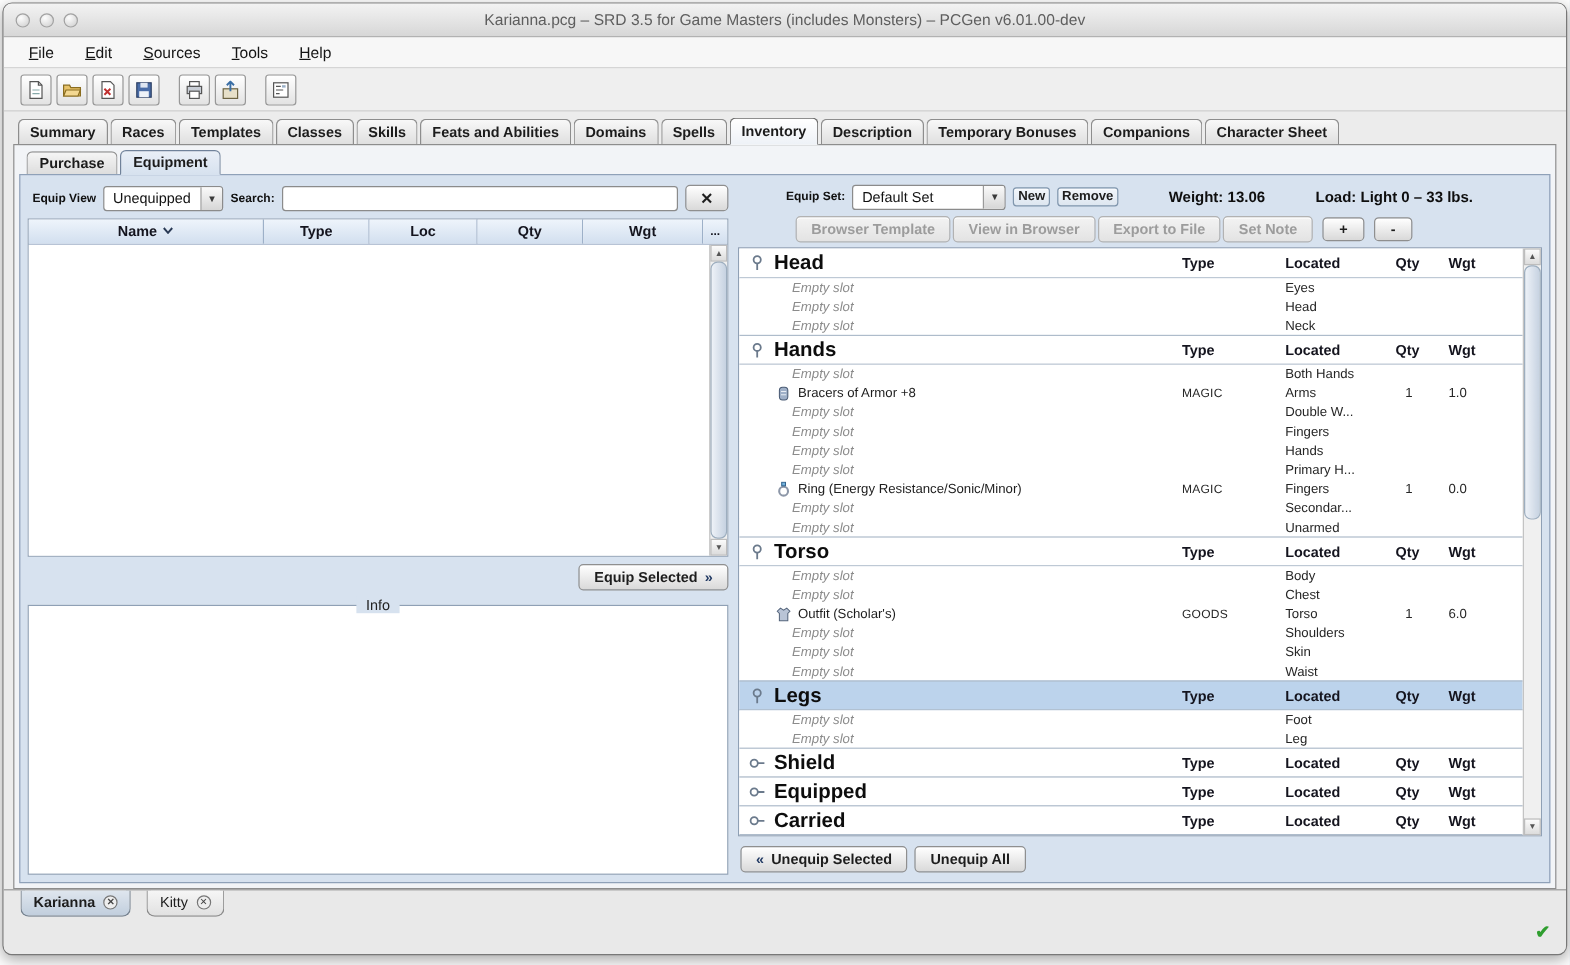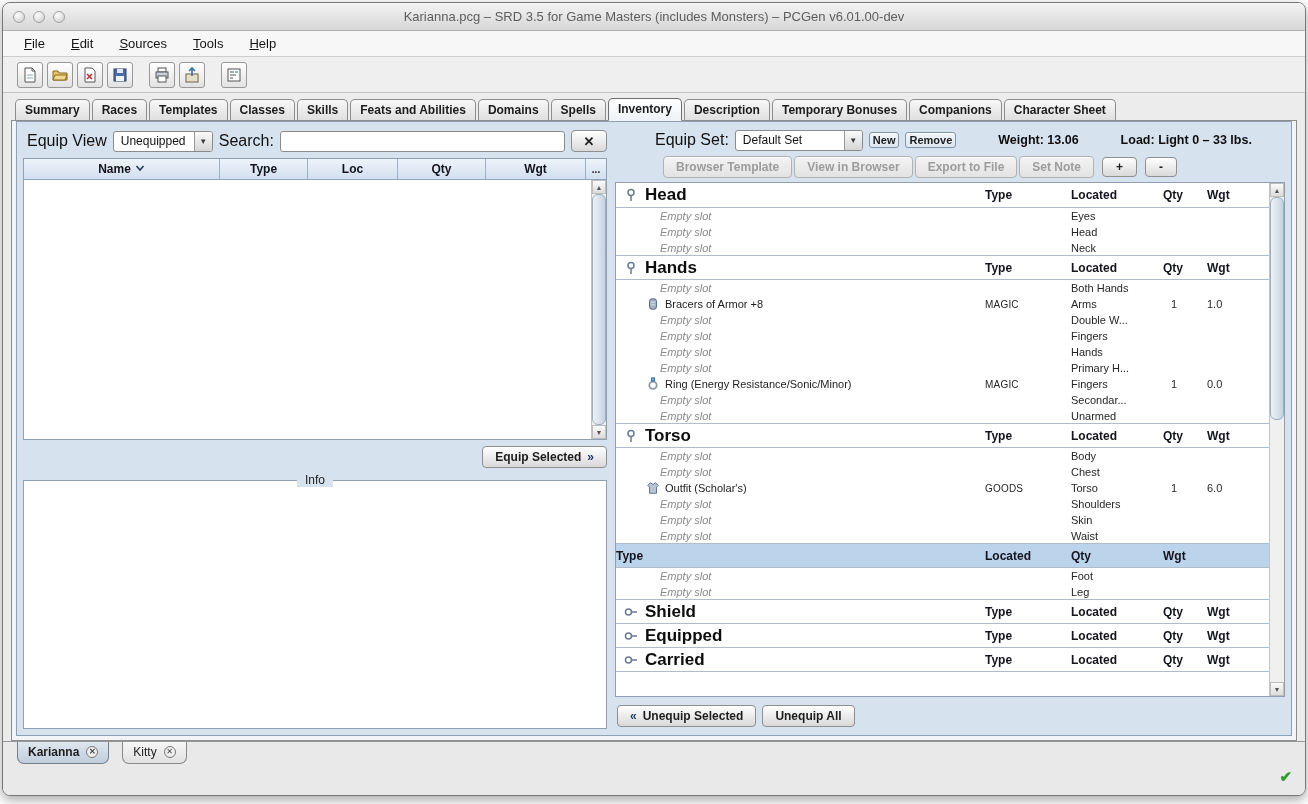--- a/index.html
+++ b/index.html
@@ -42,21 +42,21 @@
   .subtab{font-size:12px;font-weight:bold;color:#1c1c1c;padding:2px 10px 3px;
     border:1px solid #8d8d8d;border-bottom:none;border-radius:5px 5px 0 0;
     background:linear-gradient(#f5f5f5,#dcdcdc);margin-bottom:-1px;}
   .subtab.active{background:linear-gradient(#e9eff7,#d7e2ef);border-color:#70829a;
     border-bottom:1px solid #d7e2ef;z-index:2;}
   .equip-pane{flex:1 1 auto;min-height:0;margin:0 4px 4px;border:1px solid #8fa1b8;
     background:#d7e2ef;display:flex;gap:8px;padding:6px;}
   
   .left-col{width:584px;display:flex;flex-direction:column;min-height:0;}
   .controls-row{height:26px;display:flex;align-items:center;gap:6px;padding-left:4px;flex:0 0 auto;}
-  .lbl{font-weight:normal;font-size:16px;color:#101010;white-space:nowrap;}
+  .lbl{font-weight:bold;font-size:10px;color:#101010;white-space:nowrap;}
   .combo{display:flex;align-items:stretch;height:21px;border:1px solid #8b8b8b;border-radius:3px;background:#fff;overflow:hidden;}
   .combo-text{padding:2px 7px;font-size:12px;color:#111;white-space:nowrap;flex:1;}
   .combo-btn{width:18px;display:flex;align-items:center;justify-content:center;font-size:8px;color:#3a3a3a;
     background:linear-gradient(#fafafa,#d6d6d6);border-left:1px solid #9a9a9a;}
   .combo.small{width:100px;}
   .combo.wide{width:128px;}
   .search{flex:1;height:21px;border:1px solid #8b8b8b;border-radius:3px;font:12px "Liberation Sans",sans-serif;padding:2px 6px;}
   .jbtn{display:inline-flex;align-items:center;justify-content:center;gap:6px;
     border:1px solid #8f8f8f;border-radius:4px;background:linear-gradient(#ffffff,#d9d9d9);
     font:bold 12px "Liberation Sans",sans-serif;color:#1d1d1d;padding:3px 12px;box-shadow:inset 0 1px 0 #fff;}
@@ -227,20 +227,24 @@
         <div class="tab">Feats and Abilities</div>
         <div class="tab">Domains</div>
         <div class="tab">Spells</div>
         <div class="tab active">Inventory</div>
         <div class="tab">Description</div>
         <div class="tab">Temporary Bonuses</div>
         <div class="tab">Companions</div>
         <div class="tab">Character Sheet</div>
       </div>
     <div class="tabpanel">
+      <div class="subtabstrip" id="subtabs">
+          <div class="subtab">Purchase</div>
+          <div class="subtab active">Equipment</div>
+        </div>
       <div class="equip-pane">
 
         <div class="left-col">
           <div class="controls-row">
             <span class="lbl">Equip View</span>
             <div class="combo small">
               <span class="combo-text">Unequipped</span>
               <span class="combo-btn">
                   <span>▼</span>
                 </span>
@@ -545,20 +549,29 @@
                 <div class="tt-row">
                   <div class="tt-name empty">
                     <span>Empty slot</span>
                   </div>
                   <div class="tt-cell c0"></div>
                   <div class="tt-cell c1">Waist</div>
                   <div class="tt-cell c2"></div>
                   <div class="tt-cell c3"></div>
                 </div>
                 <div class="sec-header selected">
+                  <div class="sec-name">
+                    <span class="expander">
+                      <svg width="14" height="14" viewBox="0 0 14 14">
+                        <circle cx="7" cy="4.5" r="3" fill="none" stroke="#6b7a8c" stroke-width="1.5"></circle>
+                        <path d="M7 7.5v5.5" stroke="#6b7a8c" stroke-width="1.5"></path>
+                      </svg>
+                    </span>
+                    <span class="sec-title">Legs</span>
+                  </div>
                   <div class="sec-col c0">Type</div>
                   <div class="sec-col c1">Located</div>
                   <div class="sec-col c2">Qty</div>
                   <div class="sec-col c3">Wgt</div>
                 </div>
                 <div class="tt-row">
                   <div class="tt-name empty">
                     <span>Empty slot</span>
                   </div>
                   <div class="tt-cell c0"></div>

